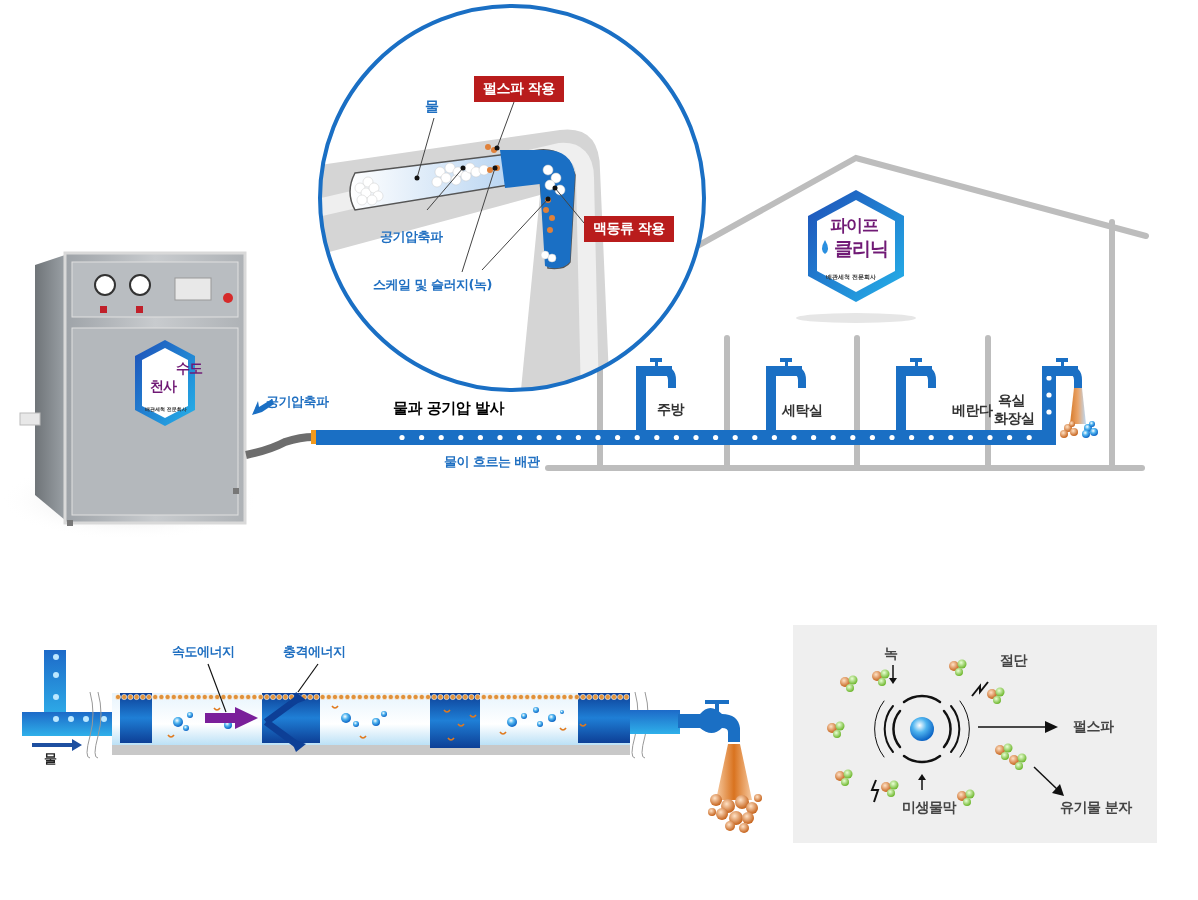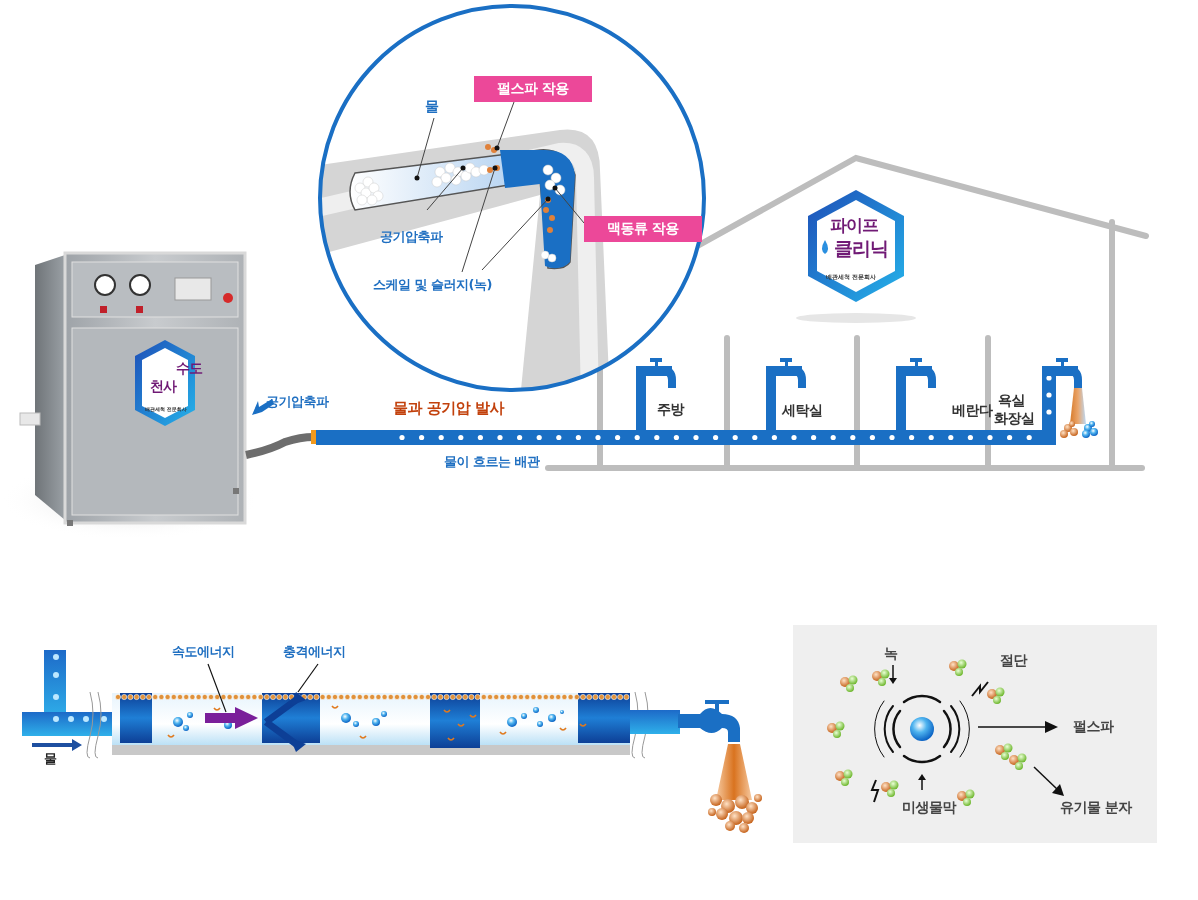--- a/index.html
+++ b/index.html
@@ -1,20 +1,20 @@
 <!DOCTYPE html>
 <html><head>
 <meta charset="utf-8">
 <style>
   html,body{margin:0;padding:0;background:#ffffff;}
   body{width:1198px;height:900px;position:relative;overflow:hidden;font-family:"DejaVu Sans","Liberation Sans",sans-serif;}
   .lbl{position:absolute;white-space:nowrap;font-weight:bold;letter-spacing:-0.5px;}
   .blue-txt{color:#1f6fc1;}
-  .dark-txt{color:#c2410c;}
-  .green-tag{position:absolute;background:#ec4899;color:#fff;font-weight:bold;font-size:14px;padding:4px 23px;white-space:nowrap;letter-spacing:-0.5px;}
+  .dark-txt{color:#000000;}
+  .green-tag{position:absolute;background:#b91c1c;color:#fff;font-weight:bold;font-size:14px;padding:4px 9px;white-space:nowrap;letter-spacing:-0.5px;}
   svg{position:absolute;left:0;top:0;}
   .room-lbl{position:absolute;font-size:14px;color:#333;font-weight:bold;white-space:nowrap;letter-spacing:-0.5px;line-height:18px;}
   .plbl{position:absolute;font-size:14px;color:#444;font-weight:bold;white-space:nowrap;letter-spacing:-0.5px;}
   .logo-txt{position:absolute;font-weight:bold;color:#701a75;white-space:nowrap;letter-spacing:-1px;}
 </style>
 </head>
 <body>
 
 <svg width="1198" height="900" viewBox="0 0 1198 900">
   <defs>

